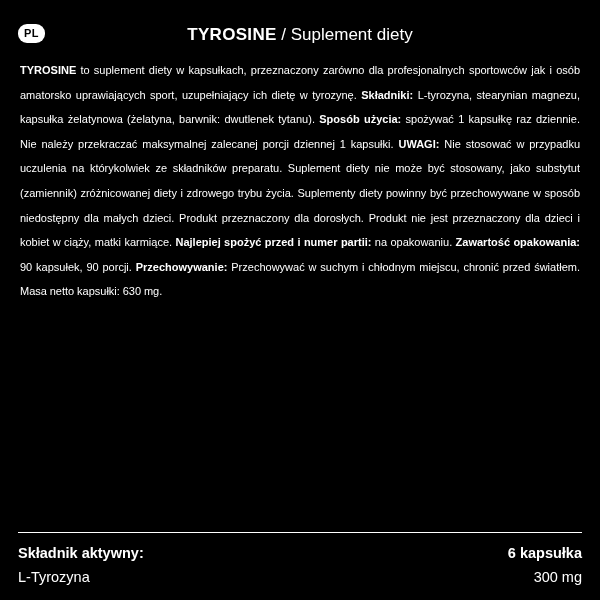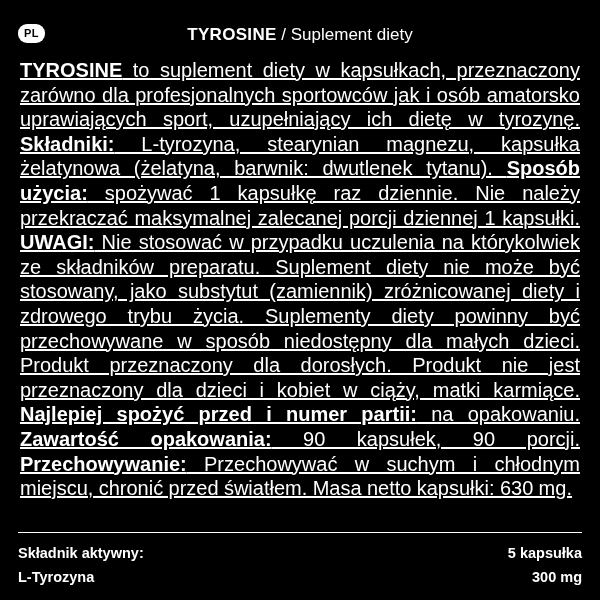--- a/index.html
+++ b/index.html
@@ -50,27 +50,26 @@
   }
   .title-main {
     font-weight: bold;
     letter-spacing: 0.3px;
   }
   .title-sub {
     font-weight: normal;
     text-align: center;
   }
   .body-text {
-    font-size: 20px;
+    font-size: 11px;
     line-height: 24.6px;
     text-align: justify;
     text-align-last: left;
     word-spacing: -0.2px;
     padding: 0 2px;
-    text-decoration: underline;
   }
   .body-text b {
     font-weight: bold;
   }
   .rule {
     border: 0;
     border-top: 1px solid #ffffff;
     margin: 14px 0 0 0;
     width: 100%;
   }
@@ -86,21 +85,21 @@
     align-items: baseline;
     font-size: 14.5px;
     line-height: 22px;
   }
   .table-row.head {
     font-weight: bold;
     margin-top: 9px;
     margin-bottom: 2px;
   }
   .table-row.value {
-    font-weight: bold;
+    font-weight: normal;
   }
   .cell-left { text-align: left; }
   .cell-right { text-align: right; }
 </style>
 </head>
 <body>
 
 <div class="page">
 
   <div class="header">
@@ -111,21 +110,21 @@
   </div>
 
   <div class="body-text">
     <b>TYROSINE</b><span> to suplement diety w kapsułkach, przeznaczony zarówno dla profesjonalnych sportowców jak i osób amatorsko uprawiających sport, uzupełniający ich dietę w tyrozynę. </span><b>Składniki:</b><span> L-tyrozyna, stearynian magnezu, kapsułka żelatynowa (żelatyna, barwnik: dwutlenek tytanu). </span><b>Sposób użycia:</b><span> spożywać 1 kapsułkę raz dziennie. Nie należy przekraczać maksymalnej zalecanej porcji dziennej 1 kapsułki. </span><b>UWAGI:</b><span> Nie stosować w przypadku uczulenia na którykolwiek ze składników preparatu. Suplement diety nie może być stosowany, jako substytut (zamiennik) zróżnicowanej diety i zdrowego trybu życia. Suplementy diety powinny być przechowywane w sposób niedostępny dla małych dzieci. Produkt przeznaczony dla dorosłych. Produkt nie jest przeznaczony dla dzieci i kobiet w ciąży, matki karmiące. </span><b>Najlepiej spożyć przed i numer partii:</b><span> na opakowaniu. </span><b>Zawartość opakowania:</b><span> 90 kapsułek, 90 porcji. </span><b>Przechowywanie:</b><span> Przechowywać w suchym i chłodnym miejscu, chronić przed światłem. Masa netto kapsułki: 630 mg.</span>
   </div>
 
   <div class="table-section">
     <hr class="rule">
     <div class="table-row head">
       <span class="cell-left">Składnik aktywny:</span>
-      <span class="cell-right">5 kapsułka</span>
+      <span class="cell-right">6 kapsułka</span>
     </div>
     <div class="table-row value">
       <span class="cell-left">L-Tyrozyna</span>
       <span class="cell-right">300 mg</span>
     </div>
   </div>
 
 </div>
 
 </body></html>

